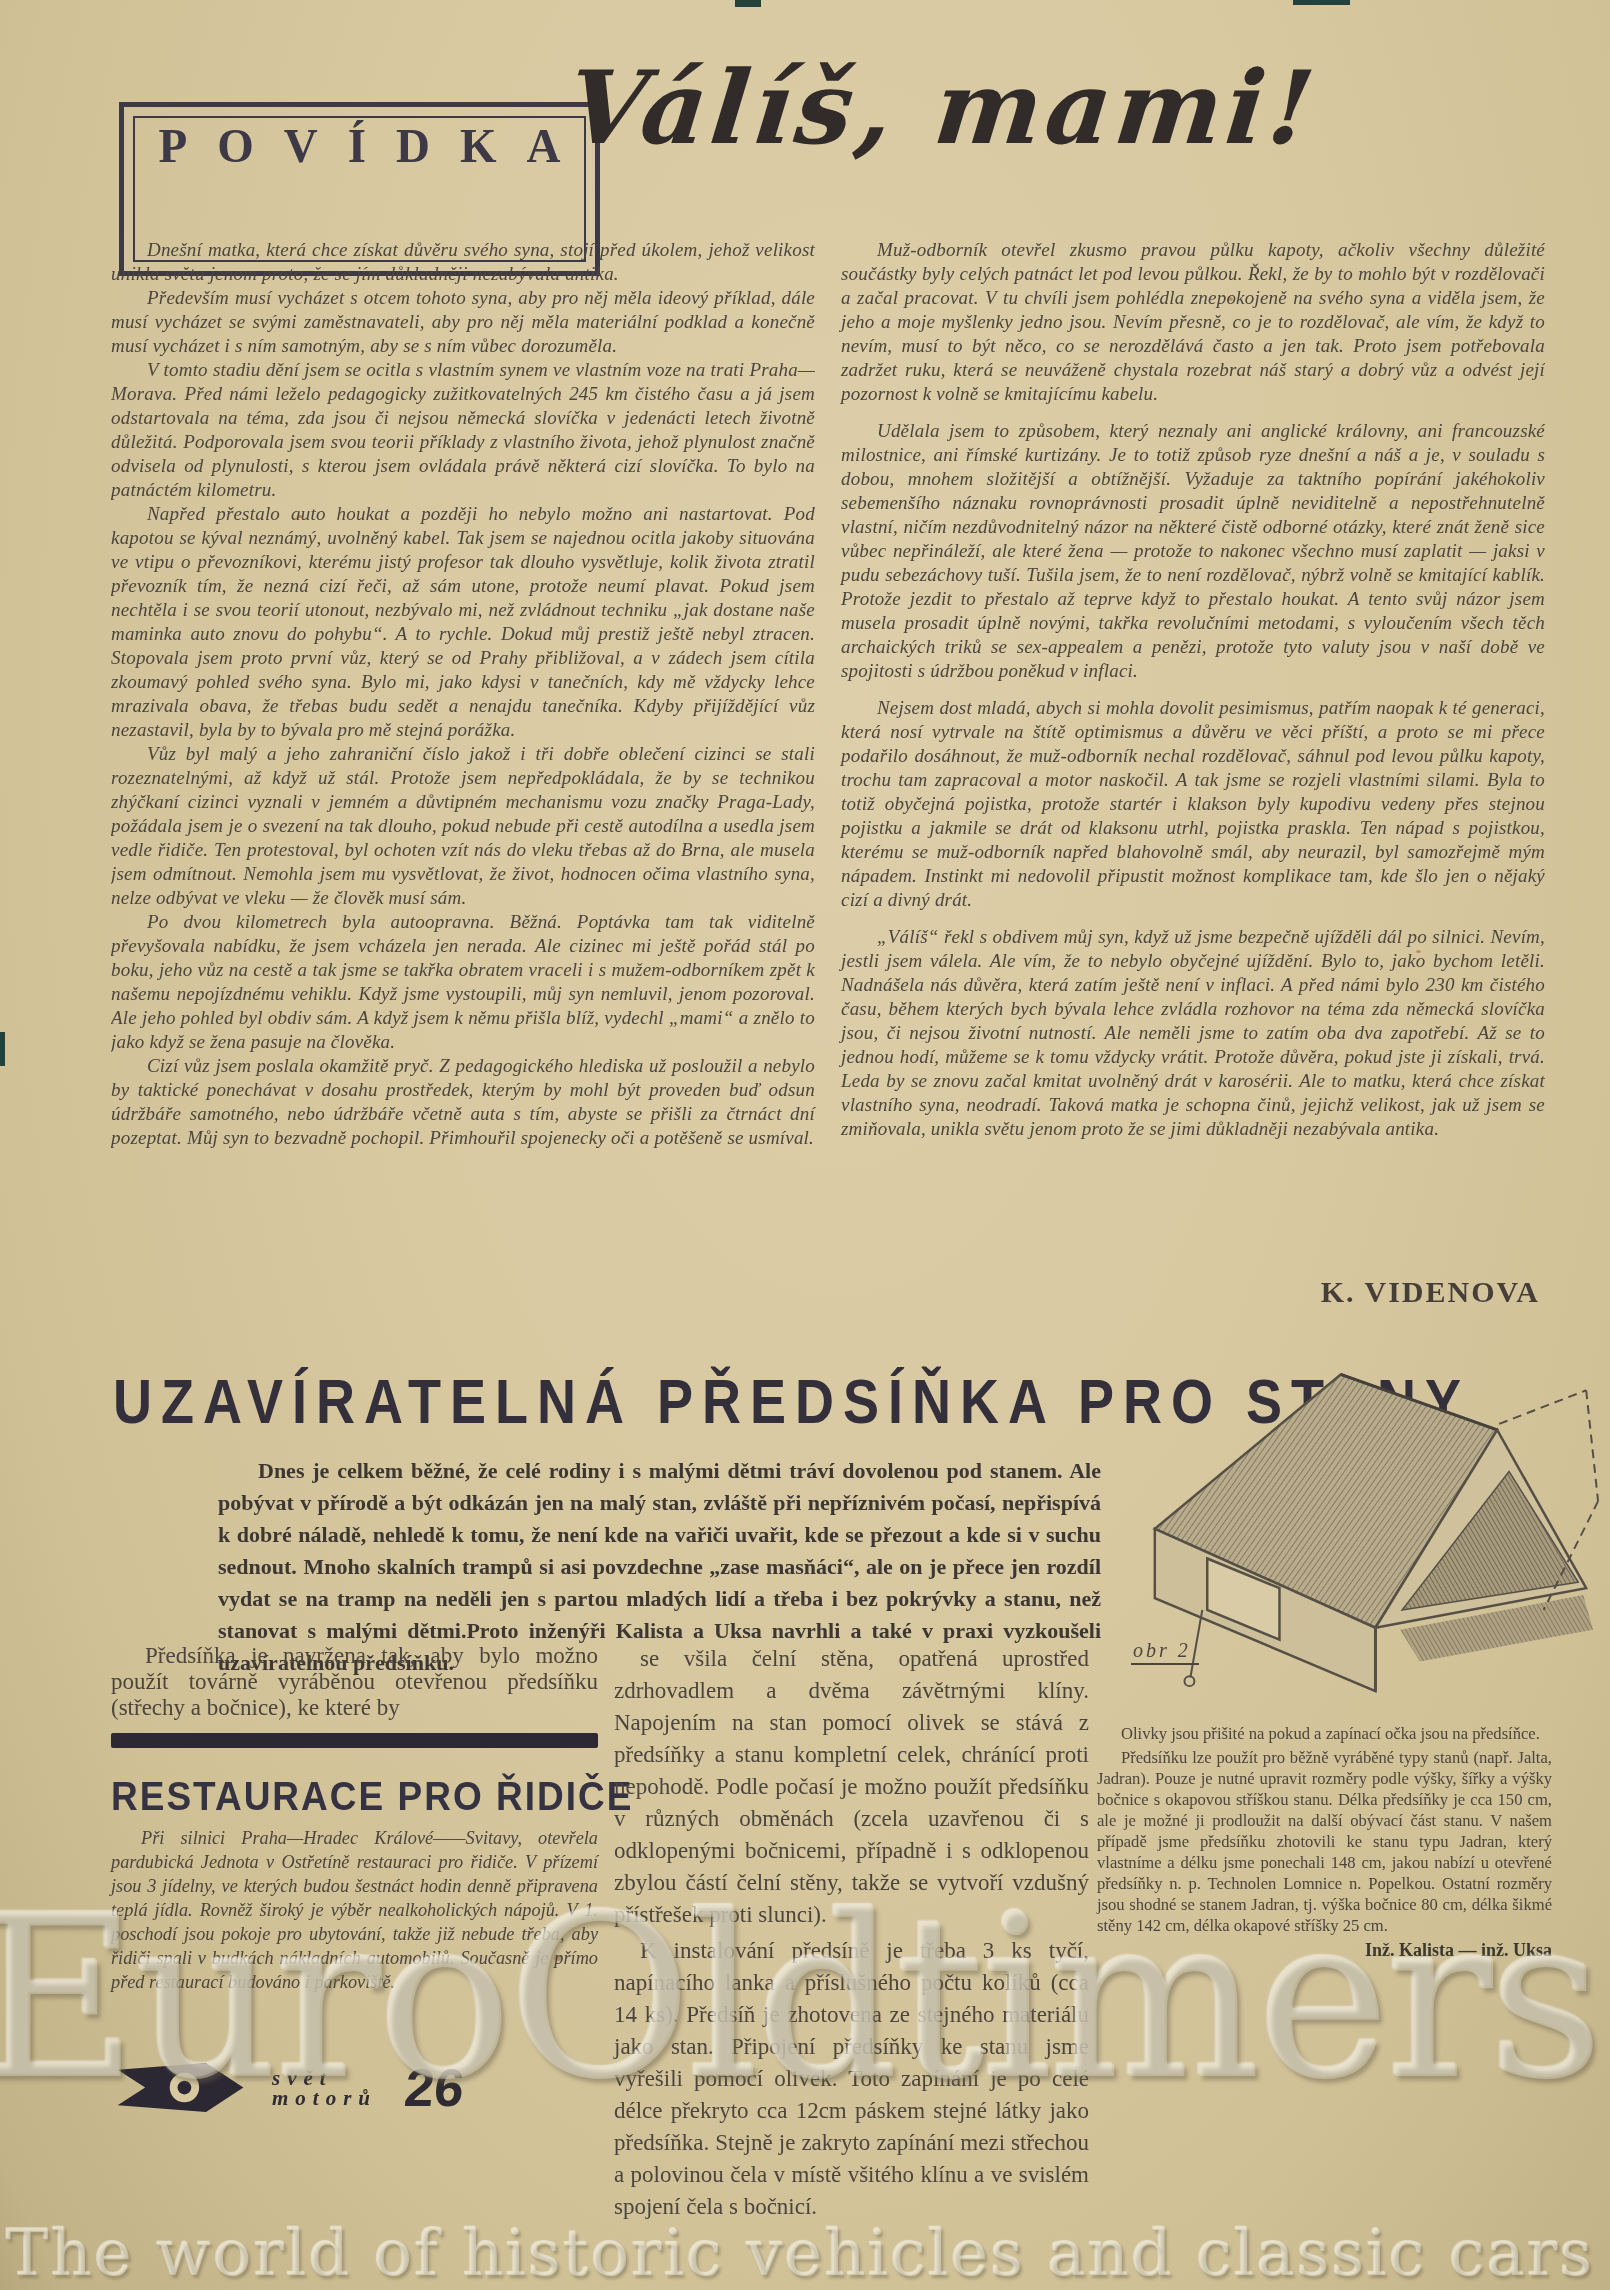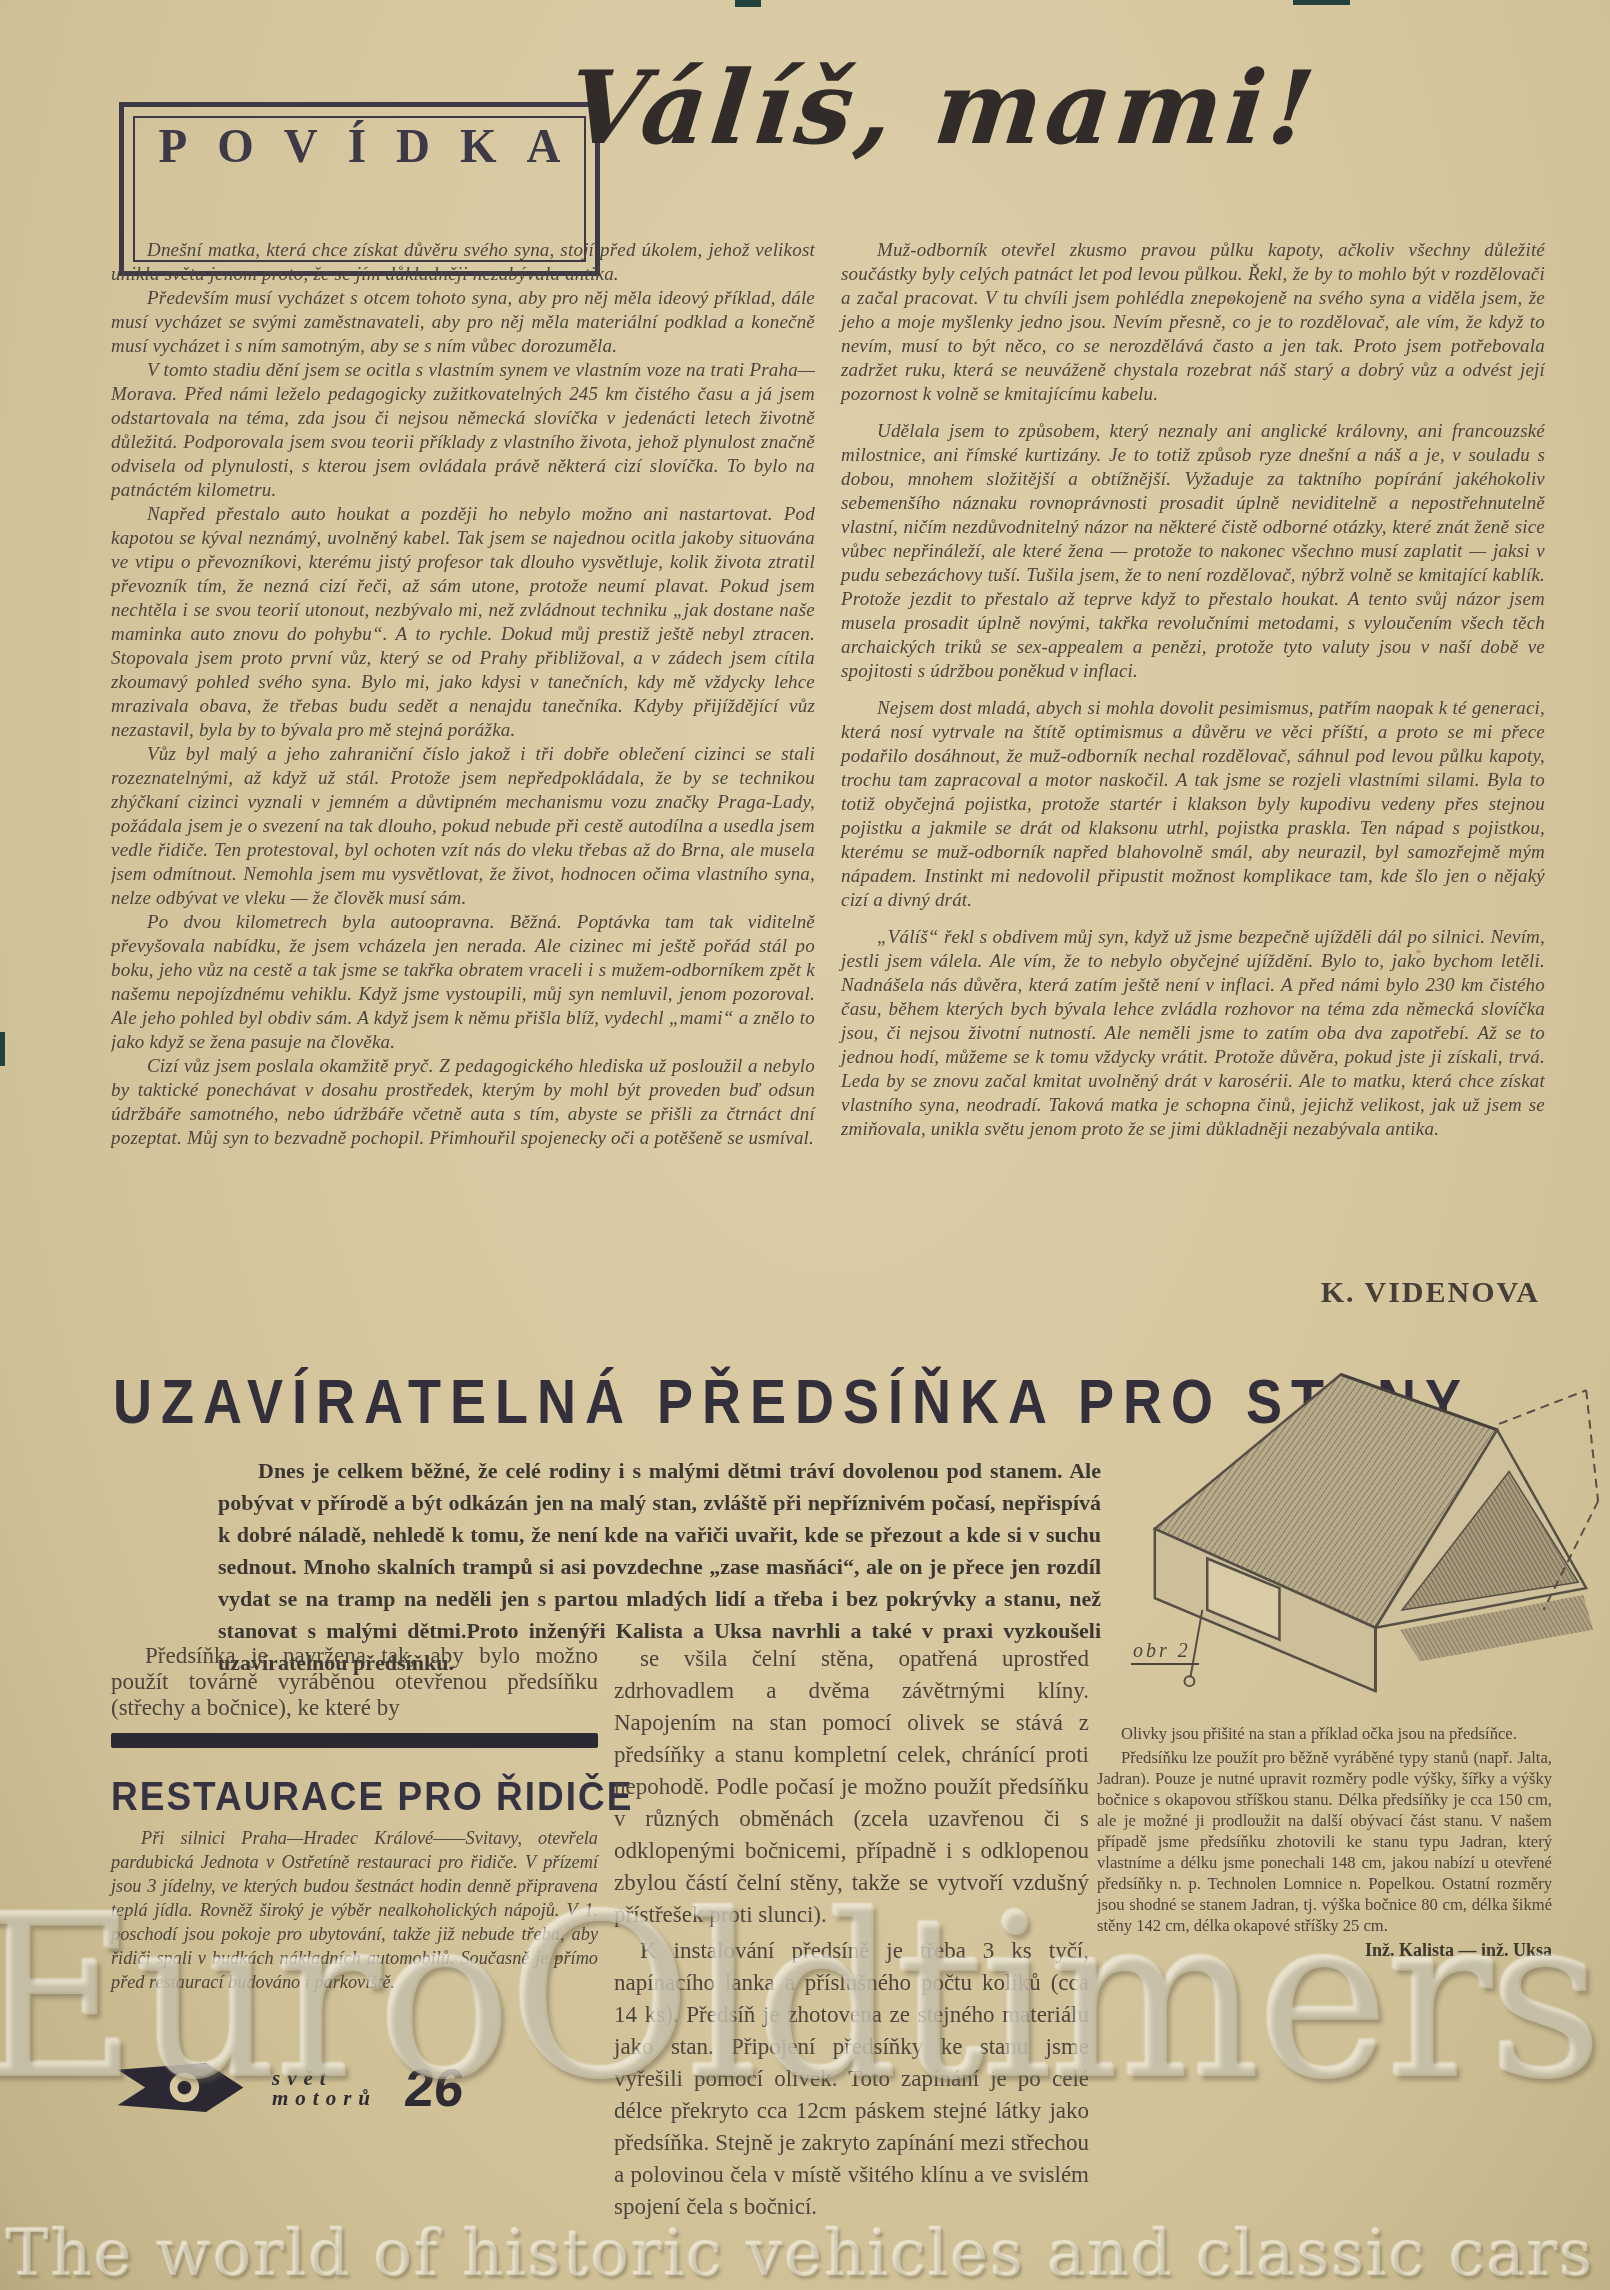--- a/index.html
+++ b/index.html
@@ -225,21 +225,21 @@
     <h3 class="rest-headline">RESTAURACE PRO ŘIDIČE</h3>
     <p class="rest-body">Při silnici Praha—Hradec Králové——Svitavy, otevřela pardubická Jednota v Ostřetíně restauraci pro řidiče. V přízemí jsou 3 jídelny, ve kterých budou šestnáct hodin denně připravena teplá jídla. Rovněž široký je výběr nealkoholických nápojů. V 1. poschodí jsou pokoje pro ubytování, takže již nebude třeba, aby řidiči spali v budkách nákladních automobilů. Současně je přímo před restaurací budováno i parkoviště.</p>
   </div>
 
   <div class="colB">
     <p>se všila čelní stěna, opatřená uprostřed zdrhovadlem a dvěma závětrnými klíny. Napojením na stan pomocí olivek se stává z předsíňky a stanu kompletní celek, chránící proti nepohodě. Podle počasí je možno použít předsíňku v různých obměnách (zcela uzavřenou či s odklopenými bočnicemi, případně i s odklopenou zbylou částí čelní stěny, takže se vytvoří vzdušný přístřešek proti slunci).</p>
     <p>K instalování předsíně je třeba 3 ks tyčí, napínacího lanka a příslušného počtu kolíků (cca 14 ks). Předsíň je zhotovena ze stejného materiálu jako stan. Připojení předsíňky ke stanu jsme vyřešili pomocí olivek. Toto zapínání je po celé délce překryto cca 12cm páskem stejné látky jako předsíňka. Stejně je zakryto zapínání mezi střechou a polovinou čela v místě všitého klínu a ve svislém spojení čela s bočnicí.</p>
   </div>
 
   <div class="colC">
-    <p>Olivky jsou přišité na stan a příklad očka jsou na předsíňce.</p>
+    <p>Olivky jsou přišité na pokud a zapínací očka jsou na předsíňce.</p>
     <p>Předsíňku lze použít pro běžně vyráběné typy stanů (např. Jalta, Jadran). Pouze je nutné upravit rozměry podle výšky, šířky a výšky bočnice s okapovou stříškou stanu. Délka předsíňky je cca 150 cm, ale je možné ji prodloužit na další obývací část stanu. V našem případě jsme předsíňku zhotovili ke stanu typu Jadran, který vlastníme a délku jsme ponechali 148 cm, jakou nabízí u otevřené předsíňky n. p. Technolen Lomnice n. Popelkou. Ostatní rozměry jsou shodné se stanem Jadran, tj. výška bočnice 80 cm, délka šikmé stěny 142 cm, délka okapové stříšky 25 cm.</p>
     <p class="sig">Inž. Kalista — inž. Uksa</p>
   </div>
 
   <div class="footer-logo">
     <svg width="139" height="55" viewBox="0 0 140 56" xmlns="http://www.w3.org/2000/svg">
       <path d="M6 10 L96 3 L134 28 L96 53 L6 46 L34 28 Z" fill="#2b2833"></path>
       <circle cx="74" cy="28" r="15" fill="#d7c8a0"></circle>
       <circle cx="74" cy="28" r="7" fill="#2b2833"></circle>
     </svg>

